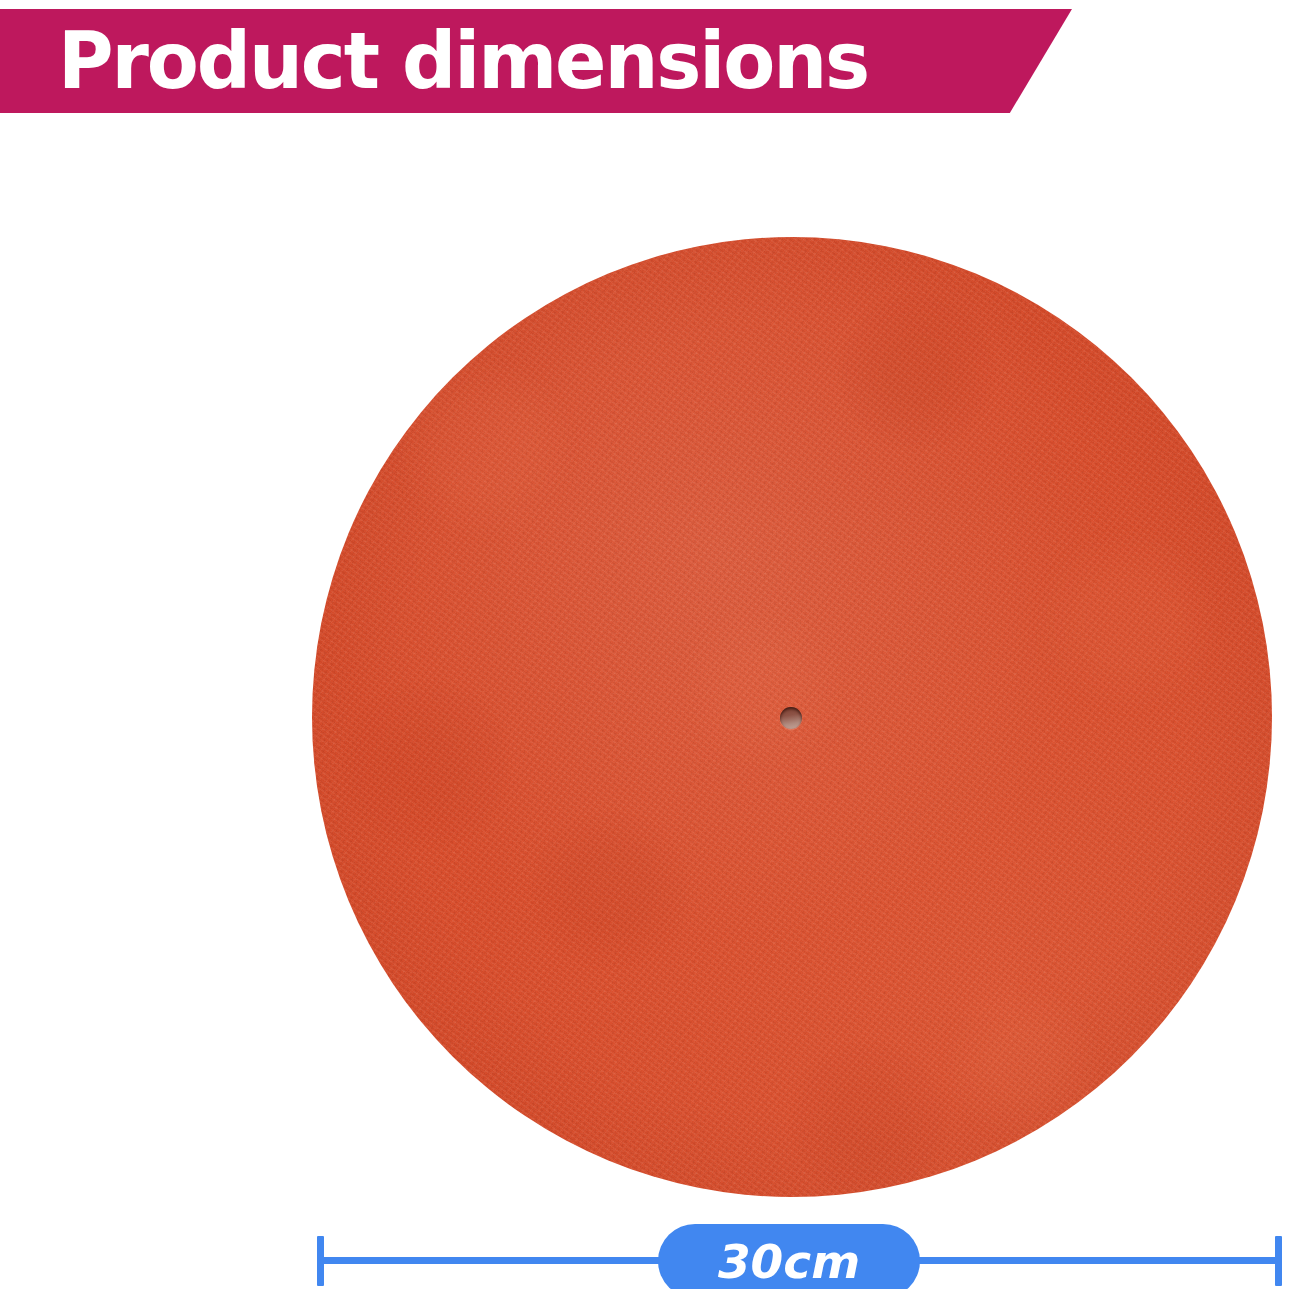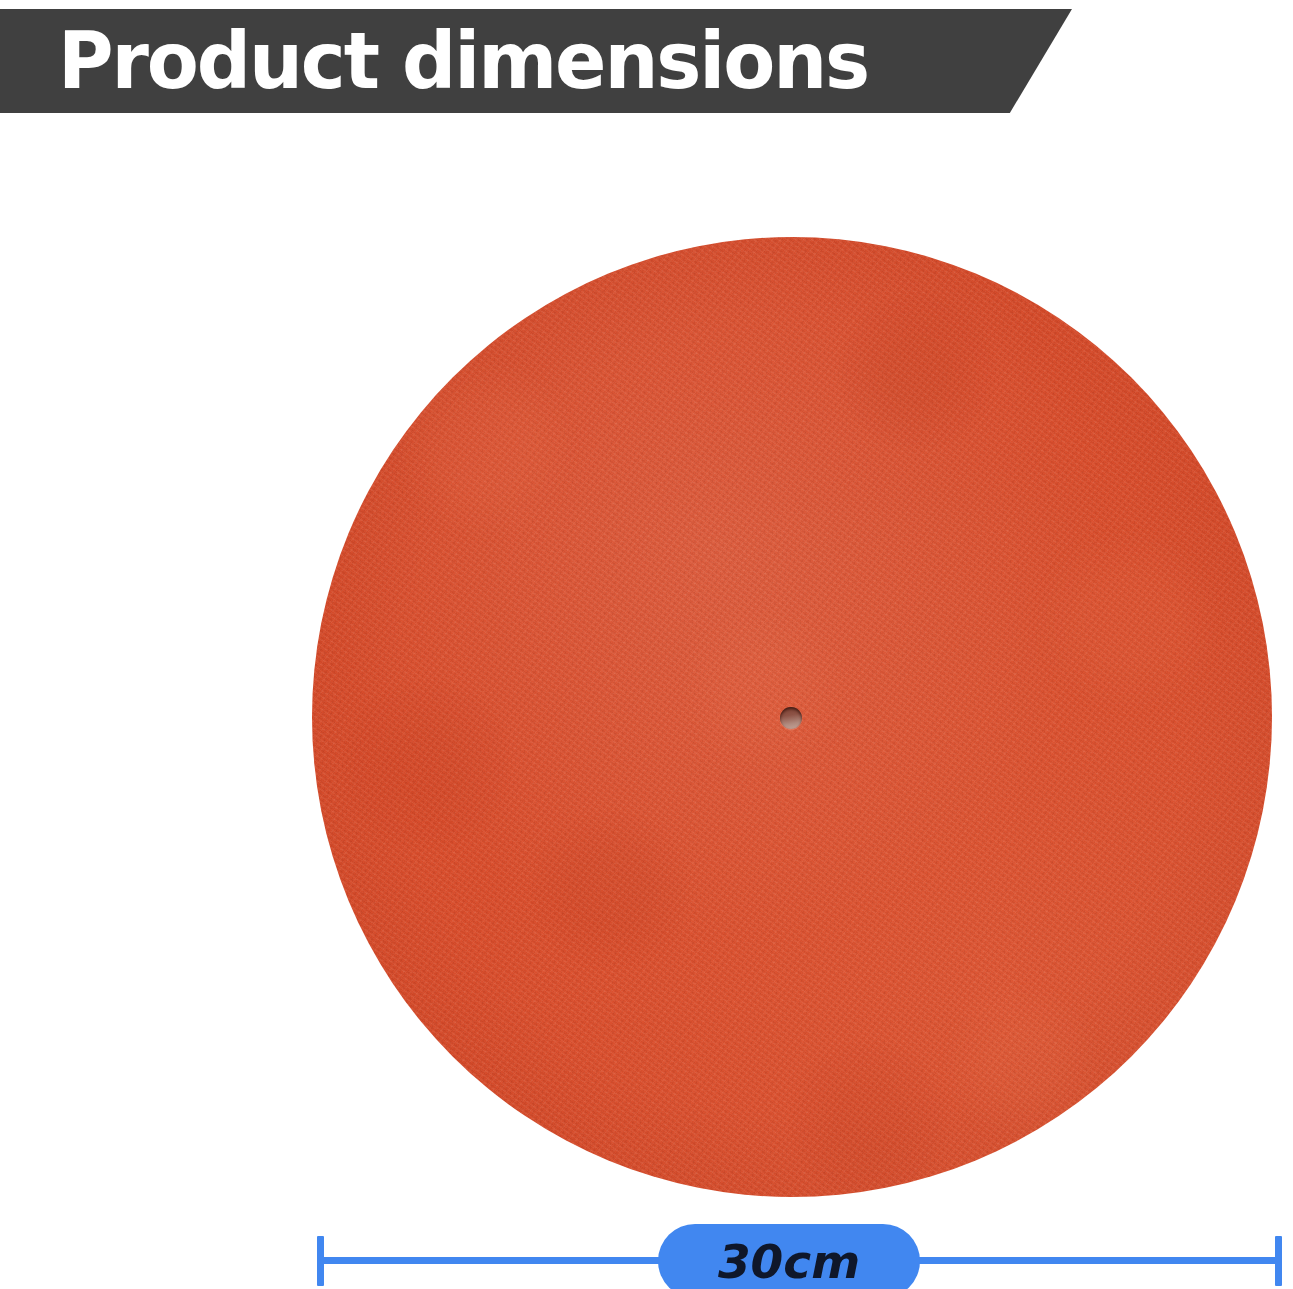--- a/index.html
+++ b/index.html
@@ -15,21 +15,21 @@
     font-family: "Liberation Sans", sans-serif;
   }
 
   
   #header-banner {
     position: absolute;
     left: 0;
     top: 9px;
     width: 1072px;
     height: 104px;
-    background: #404040;
+    background: #be185d;
     
     clip-path: polygon(0 0, 100% 0, 94.2% 100%, 0 100%);
     display: flex;
     align-items: center;
   }
   #header-title {
     color: #ffffff;
     font-family: "DejaVu Sans", sans-serif;
     font-weight: bold;
     font-size: 79px;
@@ -150,21 +150,21 @@
     top: -12px;
     width: 262px;
     height: 74px;
     border-radius: 37px;
     background: #4187f0;
     display: flex;
     align-items: center;
     justify-content: center;
   }
   #dim-label-text {
-    color: #0f172a;
+    color: #ffffff;
     font-family: "DejaVu Sans", sans-serif;
     font-style: italic;
     font-weight: bold;
     font-size: 47px;
     line-height: 1;
     letter-spacing: 0px;
     white-space: nowrap;
   }
 </style>
 </head>

